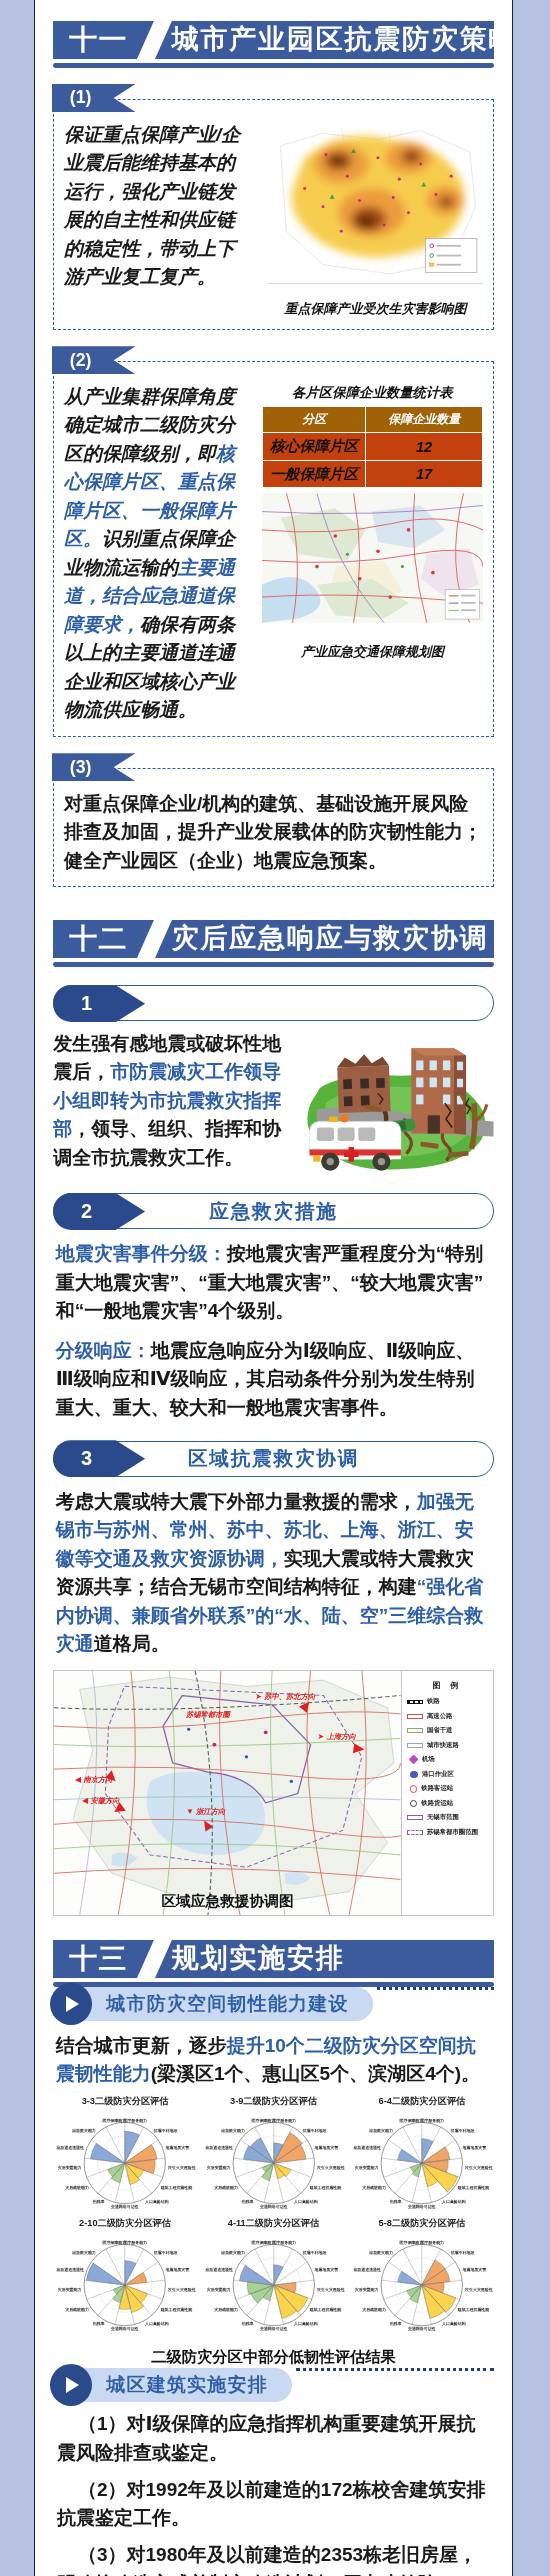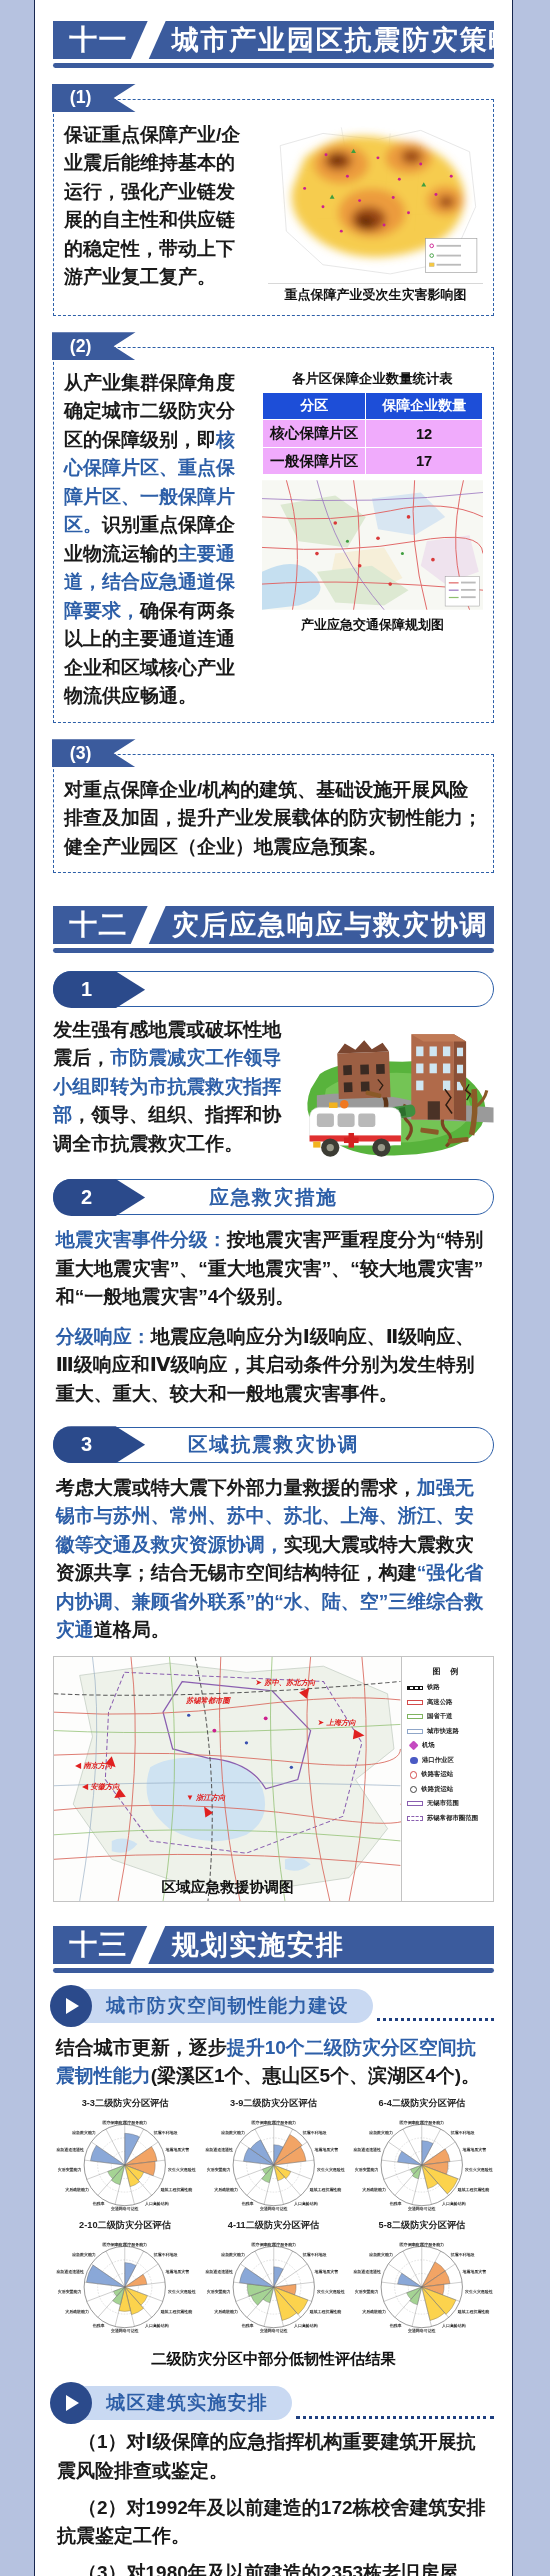--- a/index.html
+++ b/index.html
@@ -9,58 +9,58 @@
     font-family:"Liberation Sans","DejaVu Sans",sans-serif;
     -webkit-font-smoothing:antialiased;
   }
   .panel{
     margin-left:34px;width:479px;height:2576px;box-sizing:border-box;
     background:#ffffff;
     border-left:1.8px solid #17264e;border-right:1.8px solid #17264e;
     padding:21px 18.3px 12.2px 18.3px;overflow:hidden;
   }
   
-  .banner{display:flex;align-items:center;height:38px;background:#3b5b9d;color:#fff;
+  .banner{display:flex;align-items:flex-start;height:38px;background:#3b5b9d;color:#fff;
     overflow:hidden;font-weight:800;}
   .banner .num{font-size:28px;padding-left:16px;letter-spacing:1.2px;white-space:nowrap;}
   .banner .slash{width:18.3px;height:67px;background:#fff;transform:skewX(-24deg);margin:0 14.7px 0 11px;flex:0 0 auto;}
   .banner .btitle{font-size:27px;letter-spacing:1.8px;white-space:nowrap;}
   .underline{height:4.9px;background:#3b5b9d;border-radius:2.4px;margin-top:3.7px;}
   
   .ditem{position:relative;margin-top:31px;}
   .flag{position:absolute;top:-14.7px;left:-1.8px;width:84px;height:28px;background:#3b5b9d;color:#fff;
     display:flex;align-items:center;padding-left:18.3px;box-sizing:border-box;font-size:17.7px;font-weight:800;
     clip-path:polygon(0 0,100% 0,74% 50%,100% 100%,0 100%);z-index:2;}
   .dbox{border:1.8px dashed #2d5fa8;padding:21px 9.8px 11px 9.8px;}
-  .cols{display:flex;gap:19px;}
+  .cols{display:flex;gap:19px;font-style:italic;}
   .txt{font-size:19px;line-height:1.5;font-weight:700;color:#1a1a1a;}
   .txt .blue, .blue{color:#2d5fa8;}
   .colL{flex:1 1 auto;}
   .colR{flex:0 0 215px;}
-  .figcap{font-size:13px;font-weight:800;color:#111;text-align:center;margin-top:2.4px;border-top:0.6px solid #d8d8d8;padding-top:2px;}
+  .figcap{font-size:13px;font-weight:800;color:#111;text-align:center;margin-top:2.4px;border-top:0.6px solid #d8d8d8;padding-top:16px;}
   
   .tbl-title{font-size:13.4px;font-weight:800;text-align:center;color:#111;margin:1.2px 0 3.7px;}
   table.stat{width:100%;border-collapse:separate;border-spacing:1.8px 1.8px;font-weight:700;}
-  table.stat th{background:#1d4ed8;color:#fff;font-size:14px;padding:4.3px 1.2px;}
+  table.stat th{background:#a16207;color:#fff;font-size:12px;padding:4.3px 1.2px;}
   table.stat td{font-size:14.7px;color:#111;text-align:center;padding:3.7px 1.2px;}
-  table.stat tr.odd td{background:#f0abfc;}
+  table.stat tr.odd td{background:#c2410c;}
   table.stat tr.even td{background:#edeff5;}
   
   .pill{position:relative;border:1.8px solid #2d5fa8;border-radius:19.6px;height:34px;margin-top:18.3px;
     display:flex;align-items:center;justify-content:center;background:#fff;}
   .pill-num{position:absolute;left:-1.2px;top:-1.2px;height:37px;width:92px;background:#2b4a8b;color:#fff;
     border-radius:18.3px 0 0 18.3px;clip-path:polygon(0 0,68% 0,100% 50%,68% 100%,0 100%);
     display:flex;align-items:center;padding-left:28px;box-sizing:border-box;font-size:20px;font-weight:800;}
   .pill-title{color:#2d5fa8;font-size:19.6px;font-weight:900;letter-spacing:1.8px;text-shadow:0 0 0.6px #fff;}
   .para{font-size:19px;line-height:1.5;font-weight:700;color:#1a1a1a;margin:11px 2.4px 0;}
   .subrow{display:flex;gap:8.6px;margin-top:8.6px;}
   .subrow .colL{flex:1 1 auto;}
   .cartoon{flex:0 0 202px;}
   
-  .subhead{display:flex;align-items:flex-end;margin-top:16px;}
+  .subhead{display:flex;align-items:flex-start;}
   .subpill{position:relative;background:#c9d9f2;border-radius:19.6px;height:34px;display:inline-flex;align-items:center;
     padding:0 24.4px 0 53px;color:#2d5fa8;font-size:19px;font-weight:900;letter-spacing:1.2px;white-space:nowrap;text-shadow:0 0 0.6px #fff;}
   .playcirc{position:absolute;left:-3.7px;top:-3.7px;width:42px;height:42px;border-radius:50%;background:#2b4a8b;
     display:flex;align-items:center;justify-content:center;}
   .playtri{width:0;height:0;border-left:13.4px solid #fff;border-top:8px solid transparent;border-bottom:8px solid transparent;margin-left:3.7px;}
   .dotline{flex:1 1 auto;border-bottom:3.7px dotted #1f3f7f;margin:0 0 1.2px 3.7px;}
   
   #charts-grid{display:grid;grid-template-columns:repeat(3,1fr);column-gap:4.9px;row-gap:1.2px;margin-top:6.1px;}
   .chart-cell{text-align:center;}
   .chart-title{font-size:9.2px;font-weight:800;color:#222;margin-bottom:0;}

